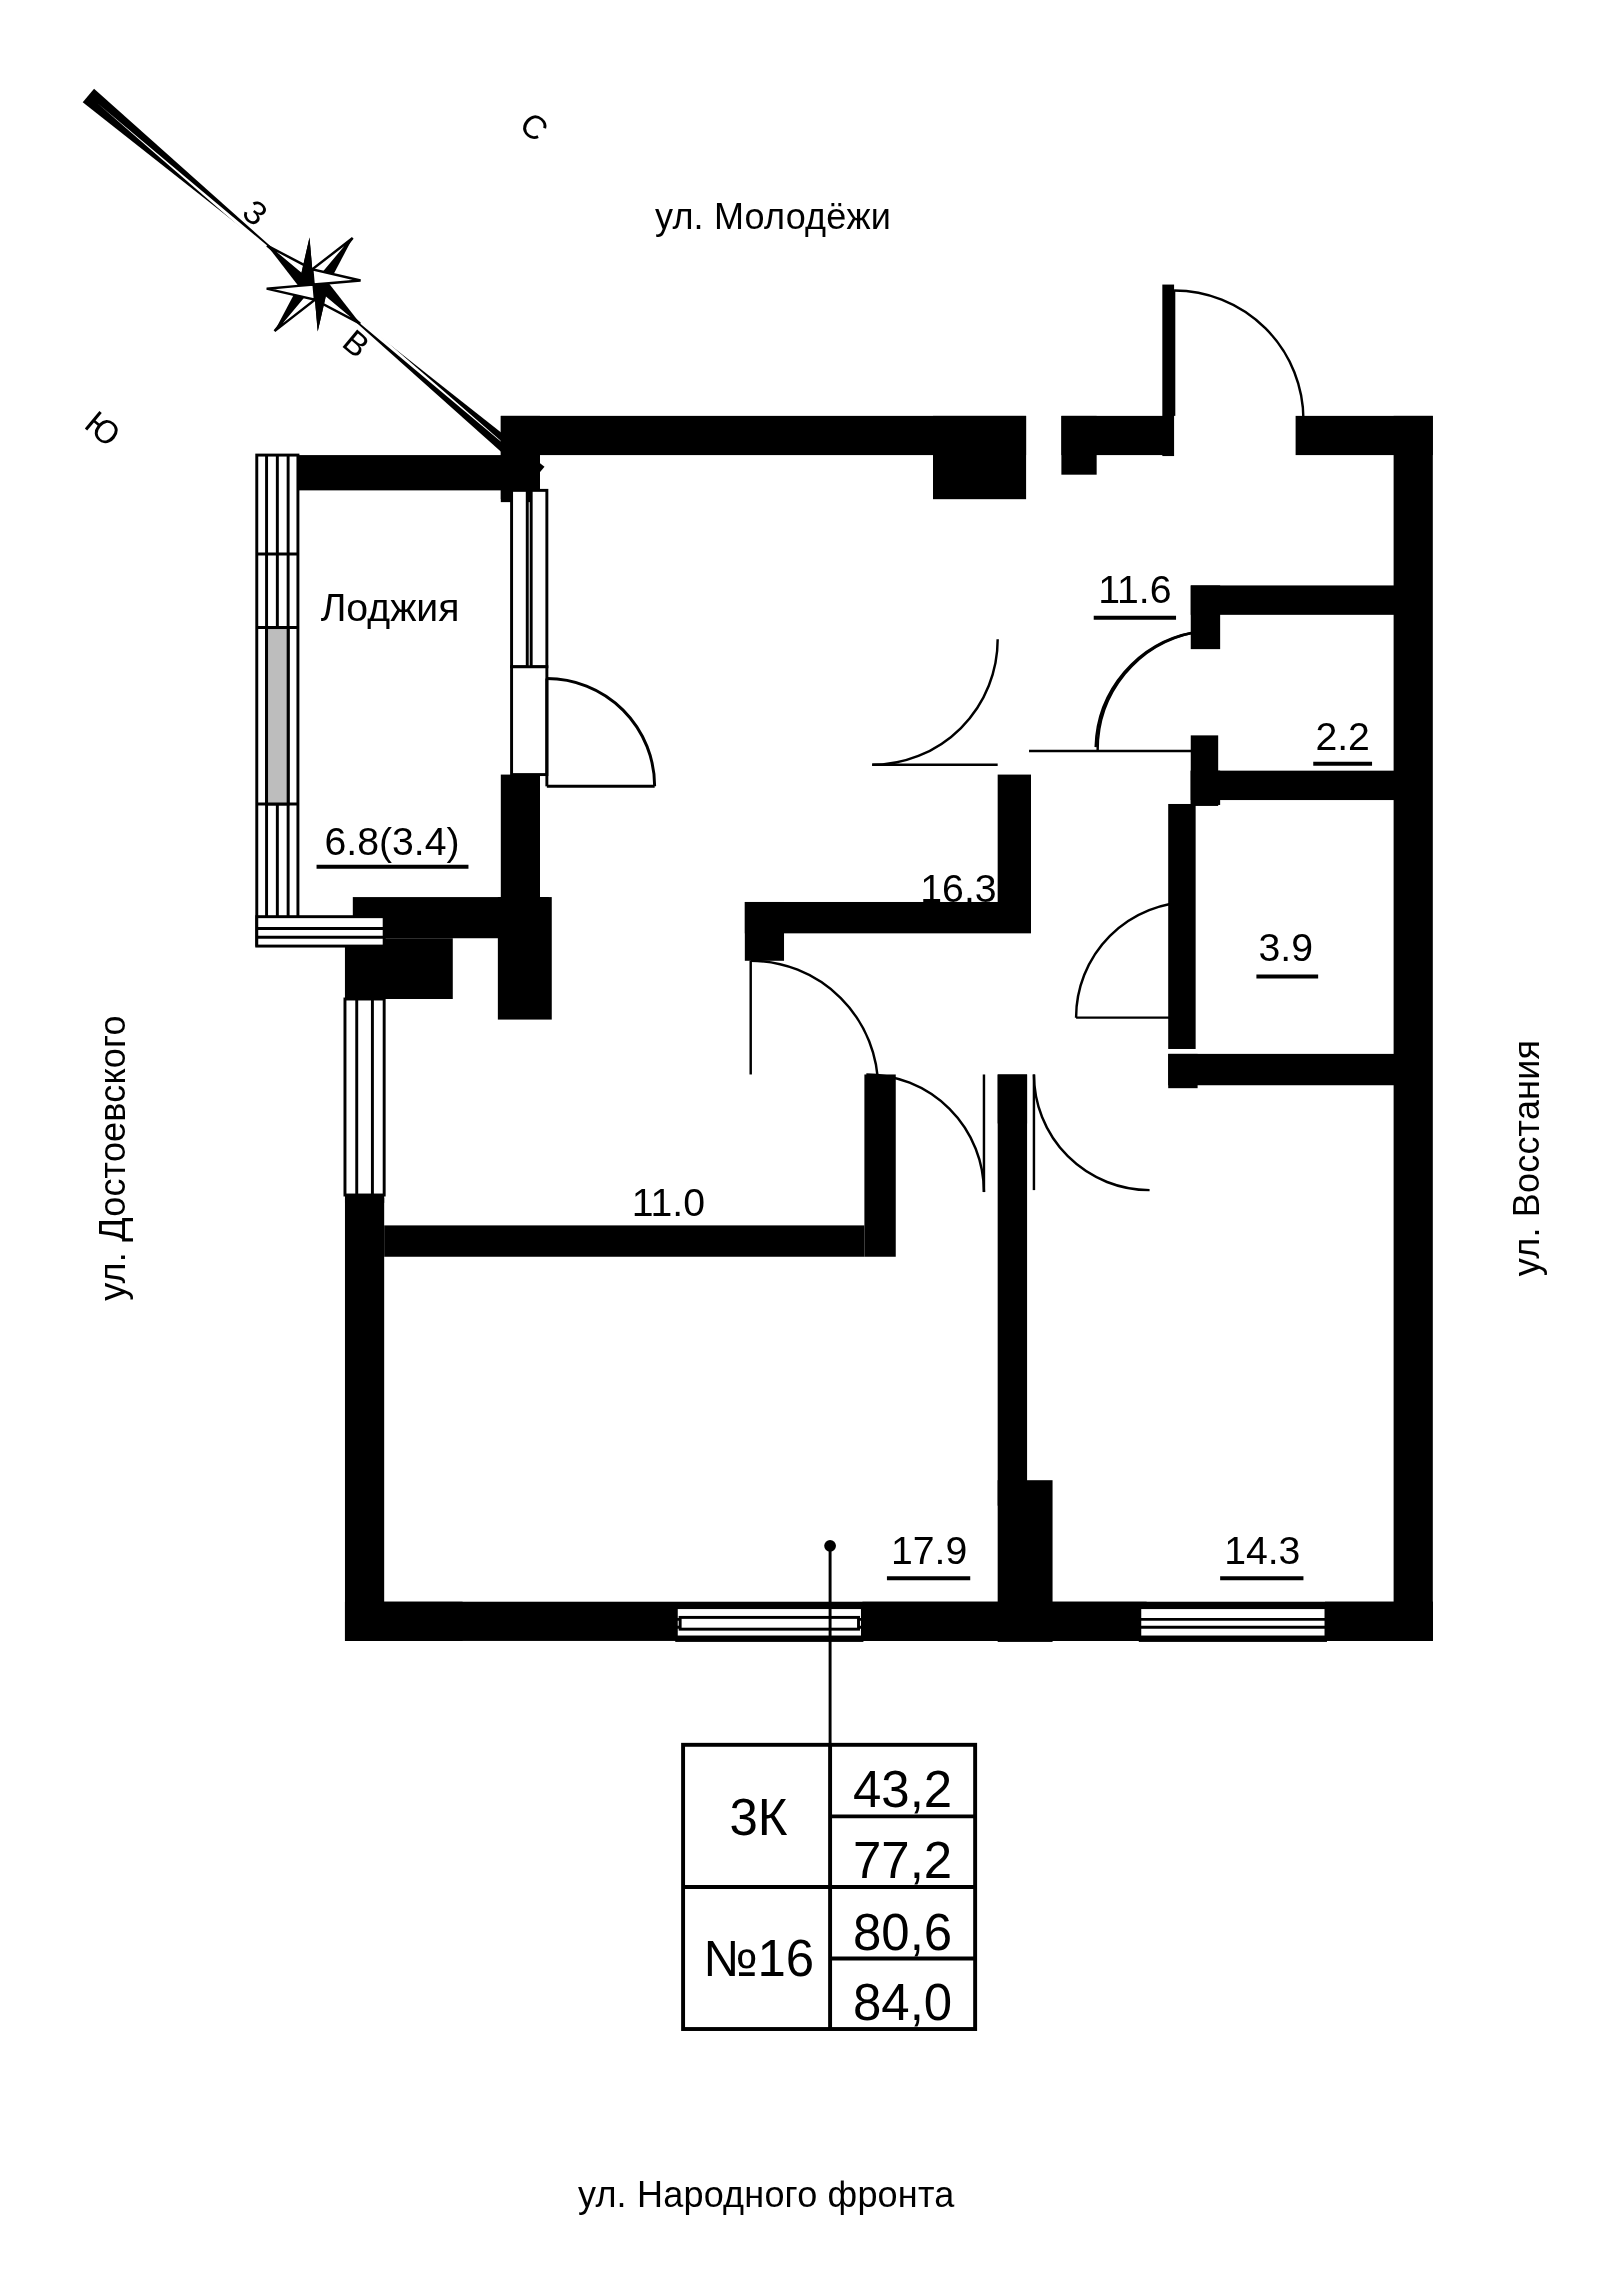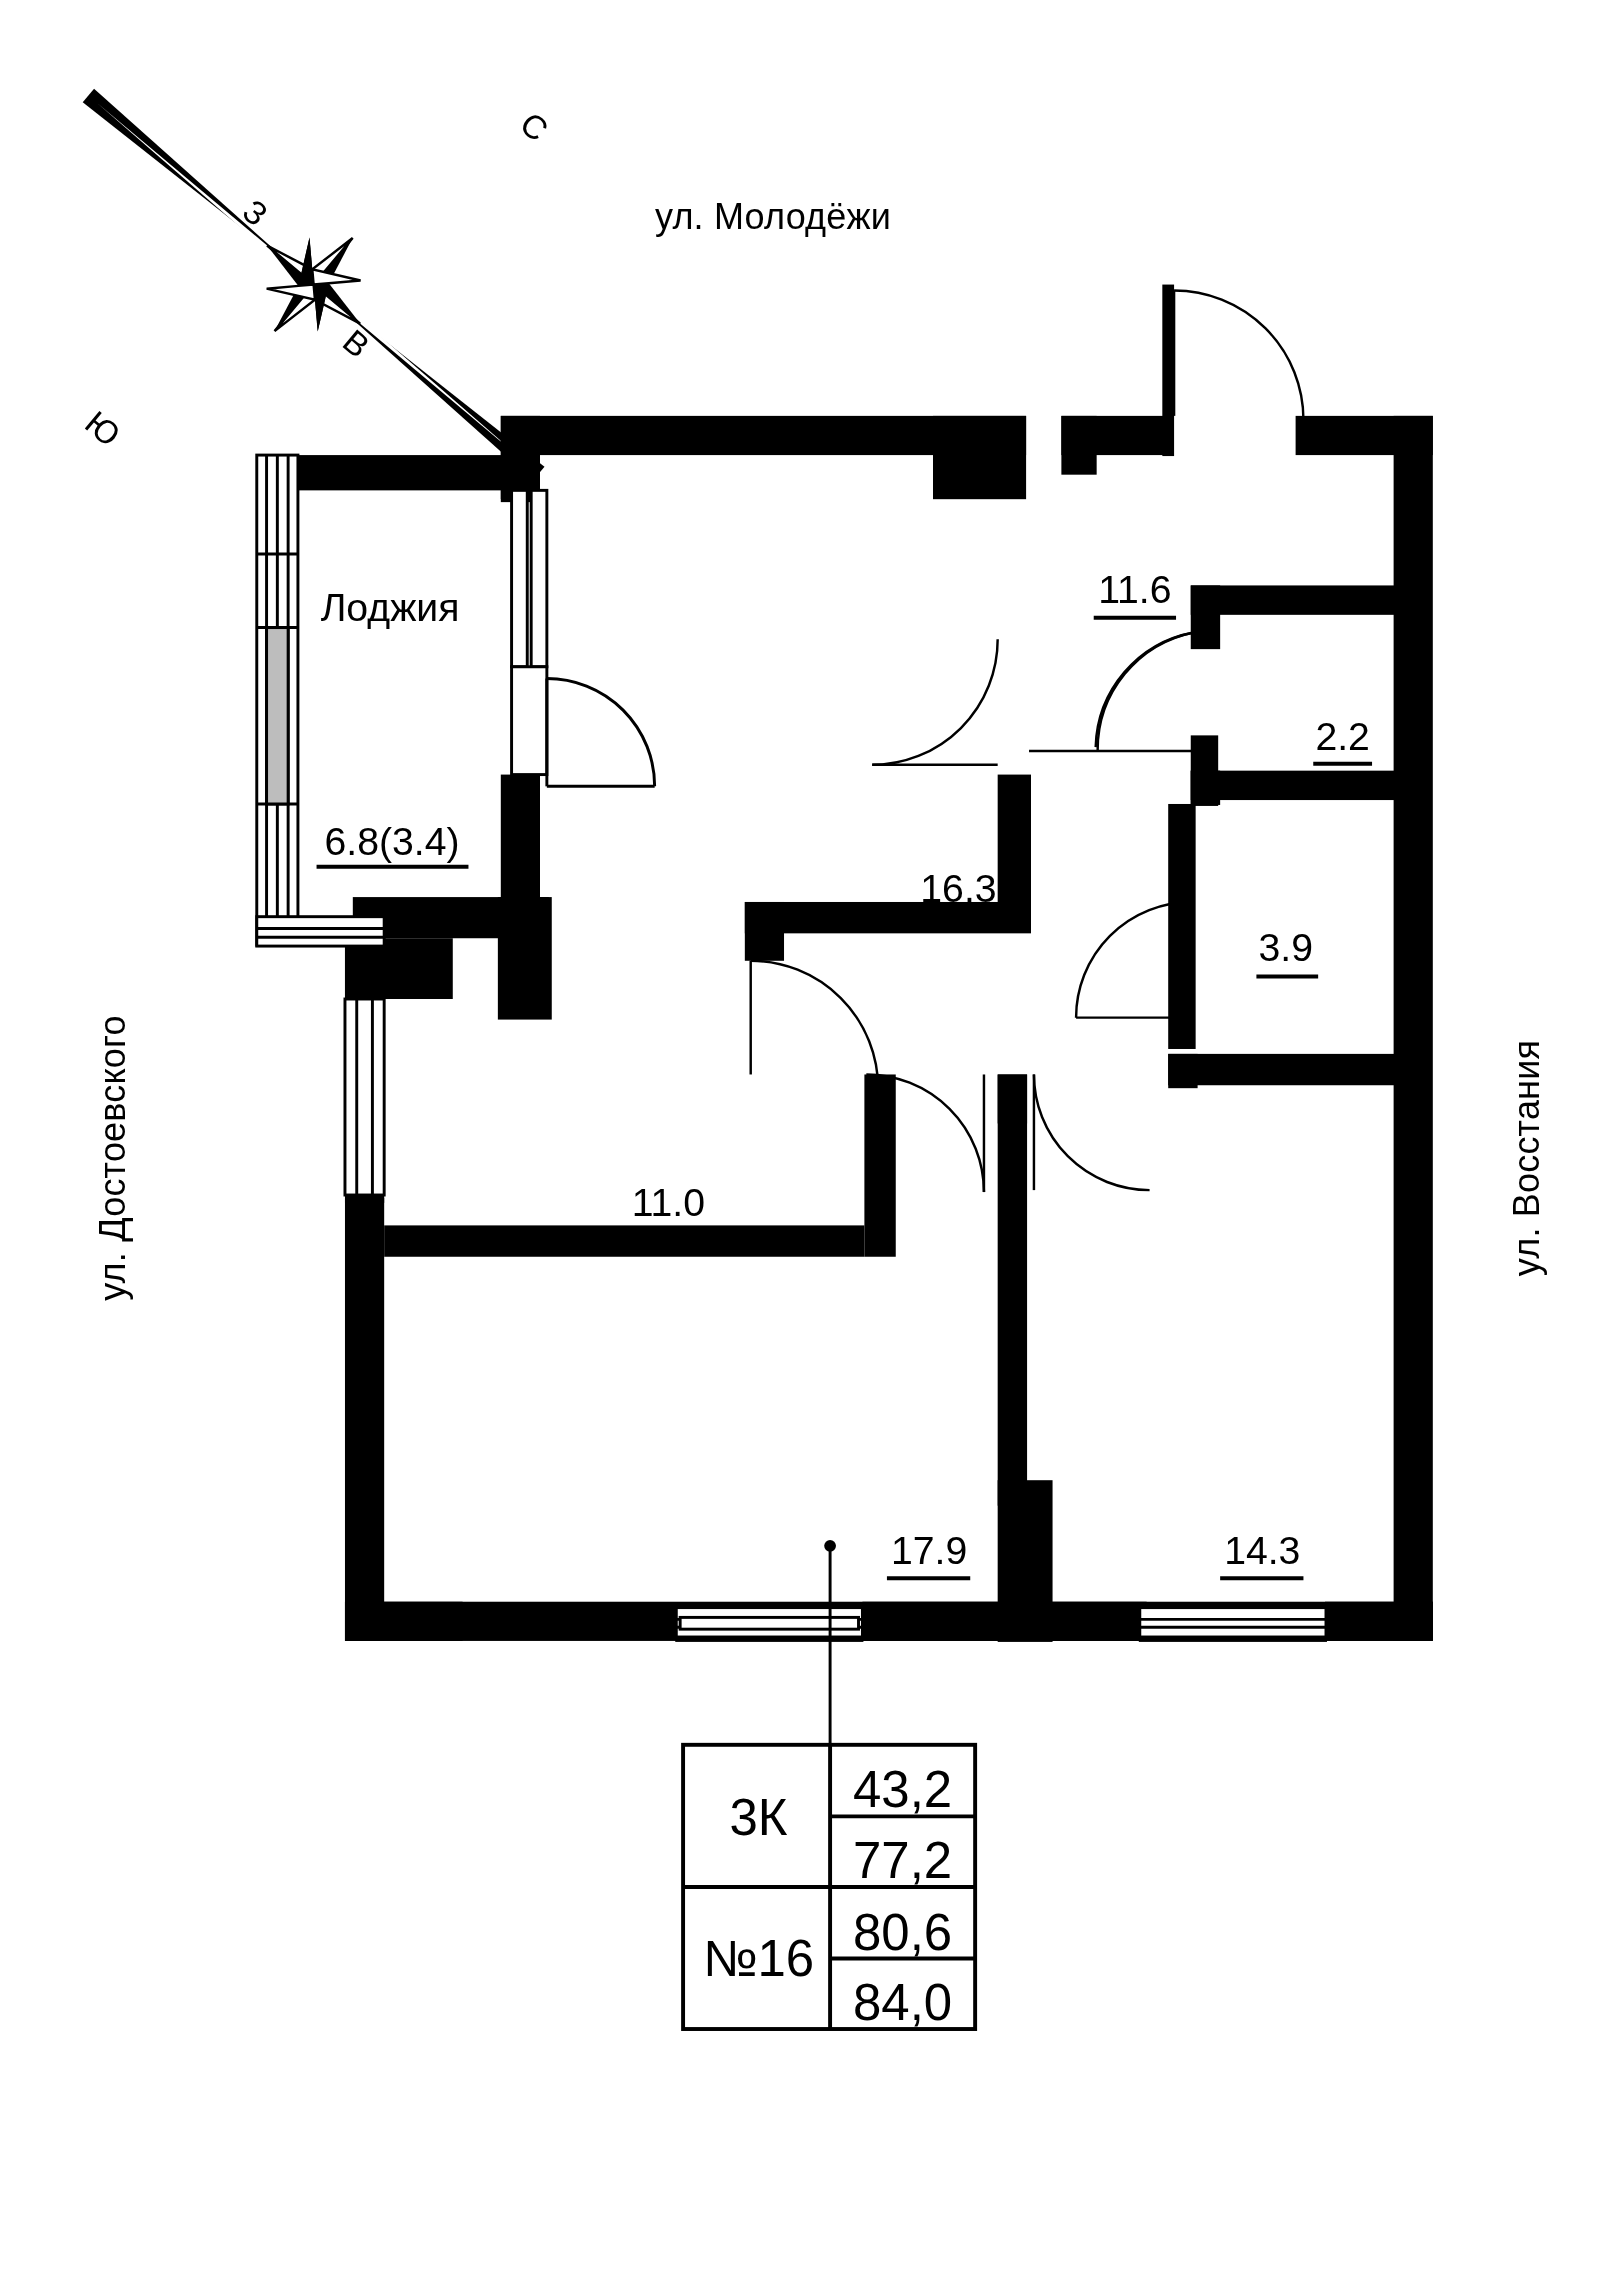--- a/index.html
+++ b/index.html
@@ -19,20 +19,21 @@
   #cmp-w{left:245px;top:194px;transform:rotate(40deg);}
   #cmp-e{left:345px;top:325px;transform:rotate(40deg);}
   #cmp-s{left:86px;top:410px;transform:rotate(40deg);}
 </style>
 </head>
 <body>
 
 <div class="stage">
 
   <div class="street-label" id="street-top">ул. Молодёжи</div>
+  <div class="street-label" id="street-bottom">ул. Народного фронта</div>
   <div class="street-label" id="street-left">ул. Достоевского</div>
   <div class="street-label" id="street-right">ул. Восстания</div>
 
   <div class="compass-lbl" id="cmp-n">С</div>
   <div class="compass-lbl" id="cmp-w">З</div>
   <div class="compass-lbl" id="cmp-e">В</div>
   <div class="compass-lbl" id="cmp-s">Ю</div>
 
   <svg width="1620" height="2293" viewBox="0 0 1653 2339">
 

